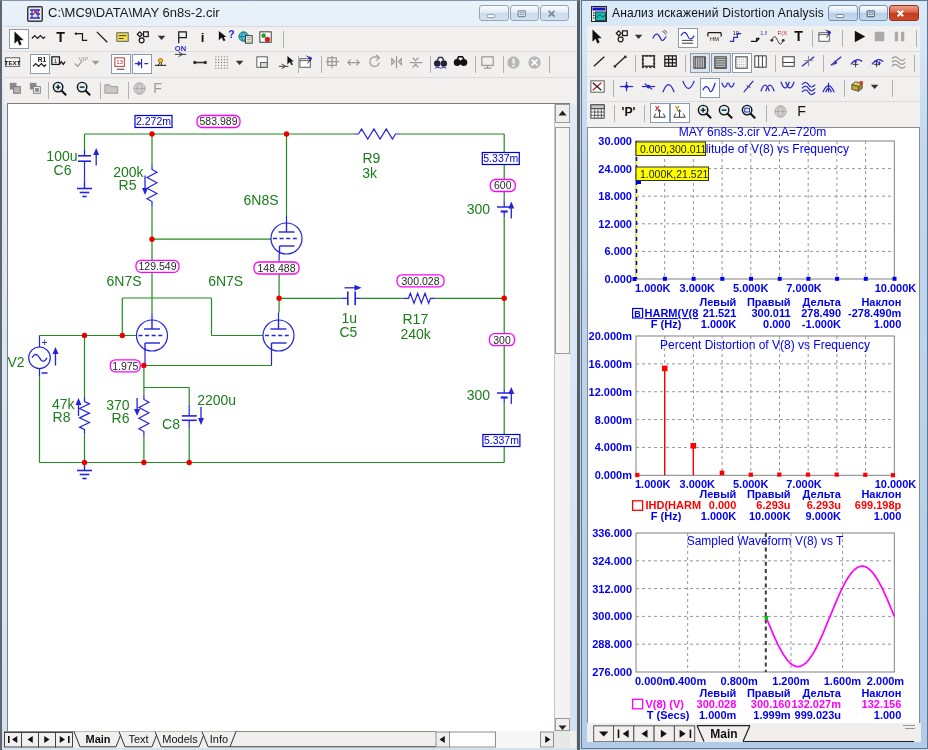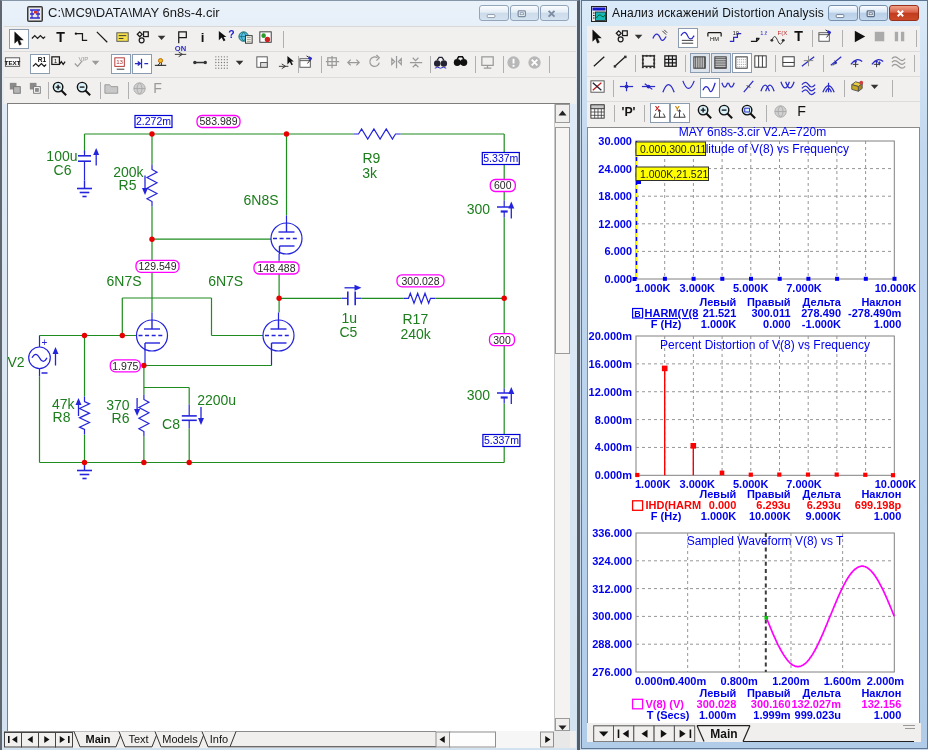--- a/index.html
+++ b/index.html
@@ -11,21 +11,21 @@
 <div class="win" style="left:0;top:0;width:580px;height:750px;
   background:linear-gradient(180deg,#e9f1f9 0%,#dde9f5 18%,#d3e2f0 100%);
   border-left:2px solid #60666d;border-top:1px solid #8696a8;border-right:3px solid #565c63;">
   <svg width="16" height="16" viewBox="0 0 16 16" style="position:absolute;left:25px;top:5px">
       <rect x="0" y="0" width="16" height="16" rx="2" fill="#3a3a3a"></rect>
       <rect x="1.5" y="1.5" width="13" height="13" fill="#e8e8e8"></rect>
       <path d="M3,4 h10 M3,8 h4 M9,8 h4 M3,12 h10" stroke="#2a2ad0" stroke-width="1.4" fill="none"></path>
       <path d="M5,4 v8 M11,4 v8" stroke="#2a2ad0" stroke-width="1.2"></path>
       <rect x="7" y="5" width="3" height="2.5" fill="#d03030"></rect>
     </svg>
-  <div style="position:absolute;left:46px;top:4px;font-size:13px;color:#1a1a1a;white-space:pre">C:\MC9\DATA\MAY 6n8s-4.cir</div>
+  <div style="position:absolute;left:46px;top:4px;font-size:13px;color:#1a1a1a;white-space:pre">C:\MC9\DATA\MAY 6n8s-2.cir</div>
   <div style="position:absolute;left:477px;top:4px;width:30px;height:15.5px;background:linear-gradient(180deg,#fcfdfe 0%,#e3ecf5 45%,#ccdbeb 50%,#d5e2ef 100%);border:1px solid #93a5ba;border-radius:3px;box-sizing:border-box"><svg width="28" height="13.5" viewBox="2 0 28 16">
         <rect x="8" y="9" width="9" height="3.5" rx="1" fill="#fdfdfd" stroke="#7c8ca0" stroke-width="1"></rect>
       </svg></div>
   <div style="position:absolute;left:508px;top:4px;width:29px;height:15.5px;background:linear-gradient(180deg,#fcfdfe 0%,#e3ecf5 45%,#ccdbeb 50%,#d5e2ef 100%);border:1px solid #93a5ba;border-radius:3px;box-sizing:border-box"><svg width="27" height="13.5" viewBox="2 0 27 16">
         <rect x="8" y="4.5" width="8.5" height="7" rx="1" fill="#f4f8fc" stroke="#7c8ca0" stroke-width="1.5"></rect>
         <rect x="10.3" y="6.8" width="3.8" height="2.4" fill="#fdfdfd" stroke="#7c8ca0" stroke-width="1"></rect>
       </svg></div>
   <div style="position:absolute;left:538px;top:4px;width:29px;height:15.5px;background:linear-gradient(180deg,#fcfdfe 0%,#e3ecf5 45%,#ccdbeb 50%,#d5e2ef 100%);border:1px solid #93a5ba;border-radius:3px;box-sizing:border-box"><svg width="27" height="13.5" viewBox="2 0 27 16">
         <path d="M8.5,4.5 L15.5,11.5 M15.5,4.5 L8.5,11.5" stroke="#7c8ca0" stroke-width="2.2"></path>
       </svg></div>

